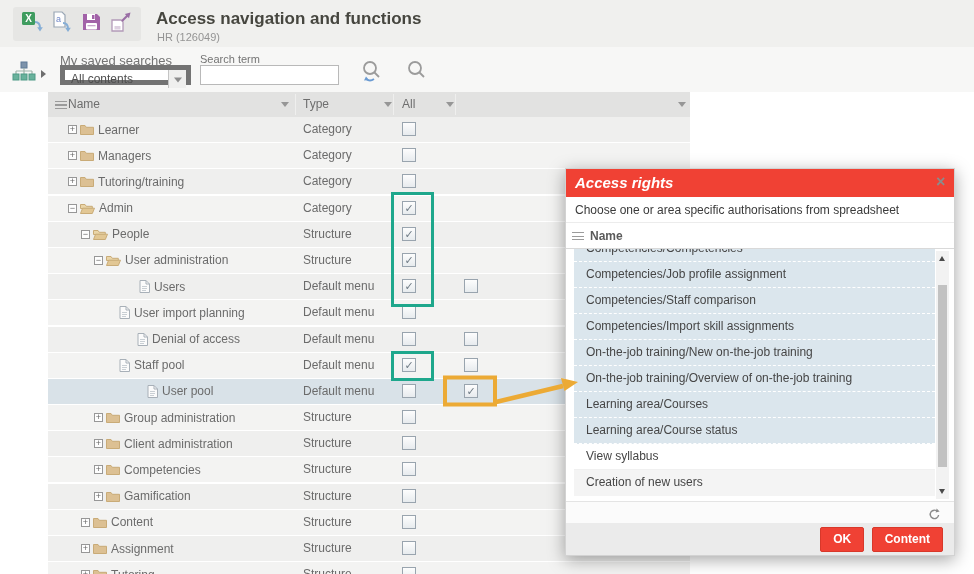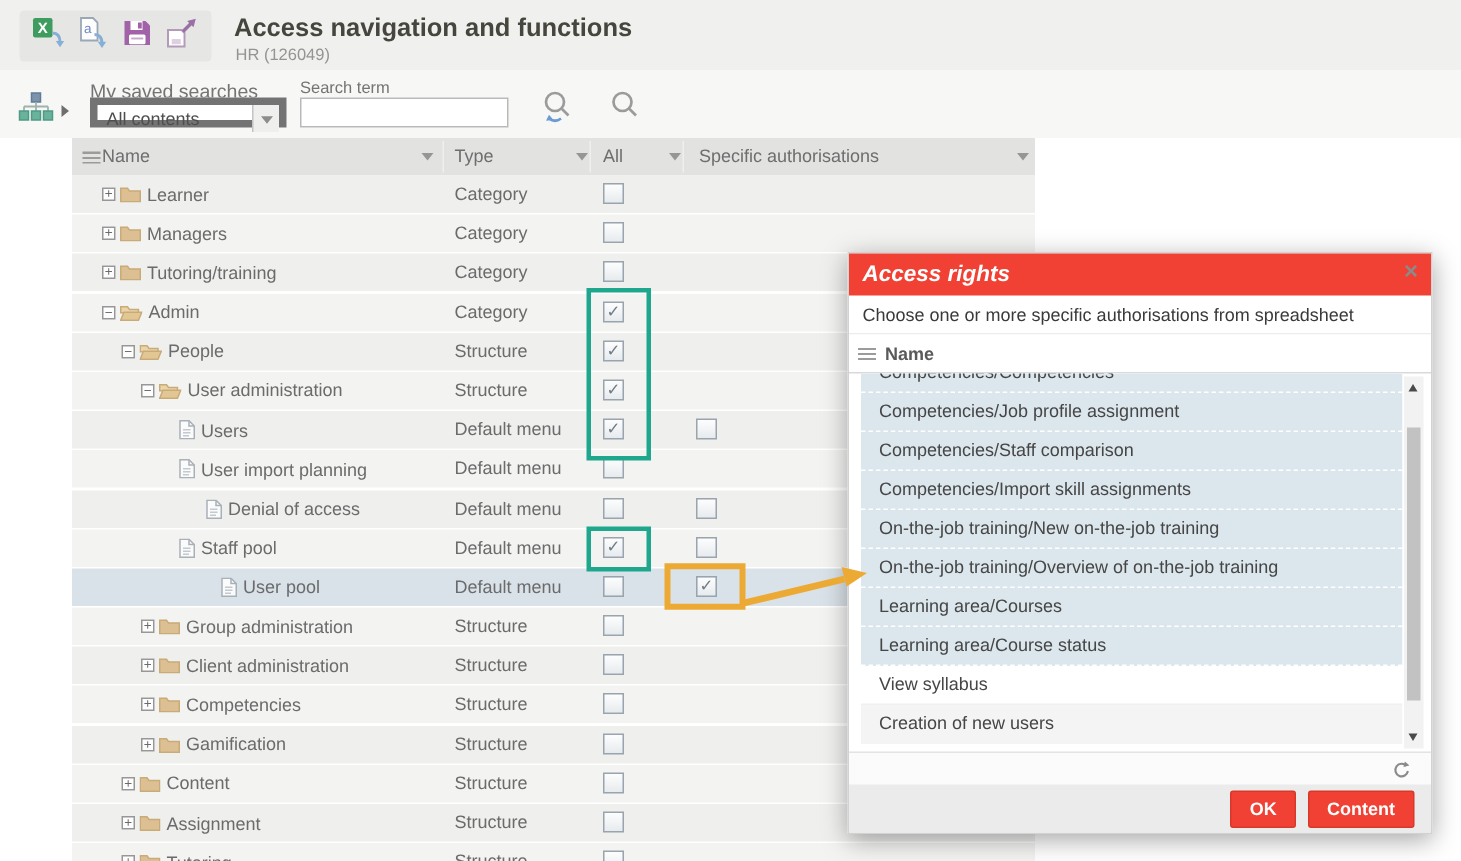--- a/index.html
+++ b/index.html
@@ -165,21 +165,20 @@
   <span class="ham"></span>
   <span class="lbl th-name">Name</span>
   <span class="th-arrow tha-1"></span>
   <span class="th-sep ths-1"></span>
   <span class="lbl th-type">Type</span>
   <span class="th-arrow tha-2"></span>
   <span class="th-sep ths-2"></span>
   <span class="lbl th-all">All</span>
   <span class="th-arrow tha-3"></span>
   <span class="th-sep ths-3"></span>
-  <span class="lbl th-spec">Specific authorisations</span>
   <span class="th-arrow tha-4"></span>
 </div>
 
 <div class="tbody">
     <div class="trow">
       <div class="ncell" style="padding-left:20px">
         <span class="expand">+</span>
         <span class="ticon">
           <svg width="14" height="11" viewBox="0 0 14 11">
             <path d="M.5 1.5 h4.5 l1.3 1.8 h7.2 v7.2 H.5 z" fill="#dcc093" stroke="#c9ab77"></path>
@@ -252,21 +251,21 @@
             <path d="M.5 1.5 h4.5 l1.3 1.8 h6 v2.2 H.5 z" fill="#ead5a8" stroke="#c9ab77"></path>
             <path d="M2.6 5.2 h11.9 l-2.2 5.3 H.5 z" fill="#e2c794" stroke="#c9ab77"></path>
           </svg>
         </span>
         <span class="tname">User administration</span>
       </div>
       <div class="tcell-type">Structure</div>
       <span class="cb cb-all">✓</span>
     </div>
     <div class="trow">
-      <div class="ncell" style="padding-left:59px">
+      <div class="ncell" style="padding-left:79px">
         <span class="expand hidden">+</span>
         <span class="ticon">
           <svg width="11" height="13" viewBox="0 0 11 13">
             <path d="M1 .5 h6 l3.5 3.5 v8.5 H1 z" fill="#fbfbfb" stroke="#a8b0b8"></path>
             <path d="M7 .5 v3.5 h3.5" fill="none" stroke="#a8b0b8"></path>
             <path d="M3 6.5 h5 M3 8.5 h5 M3 10.5 h4" stroke="#c3c9cf" stroke-width=".9"></path>
           </svg>
         </span>
         <span class="tname">Users</span>
       </div>
@@ -428,21 +427,21 @@
       <div class="tcell-type">Structure</div>
       <span class="cb cb-all"></span>
     </div>
   </div>
 
 <div class="modal">
   <div class="m-head" style="background: rgb(240, 65, 52);">
     <div class="m-title">Access rights</div>
     <span class="m-close">×</span>
   </div>
-  <div class="m-sub">Choose one or more specific authorisations from spreadsheet</div>
+  <div class="m-sub">Choose one or area specific authorisations from spreadsheet</div>
   <div class="m-listhead">
     <span class="ham"></span>
     <span class="m-name">Name</span>
   </div>
   <div class="m-viewport">
     <div class="m-list">
         <div class="mrow sel">Competencies/Competencies</div>
         <div class="mrow sel">Competencies/Job profile assignment</div>
         <div class="mrow sel">Competencies/Staff comparison</div>
         <div class="mrow sel">Competencies/Import skill assignments</div>

